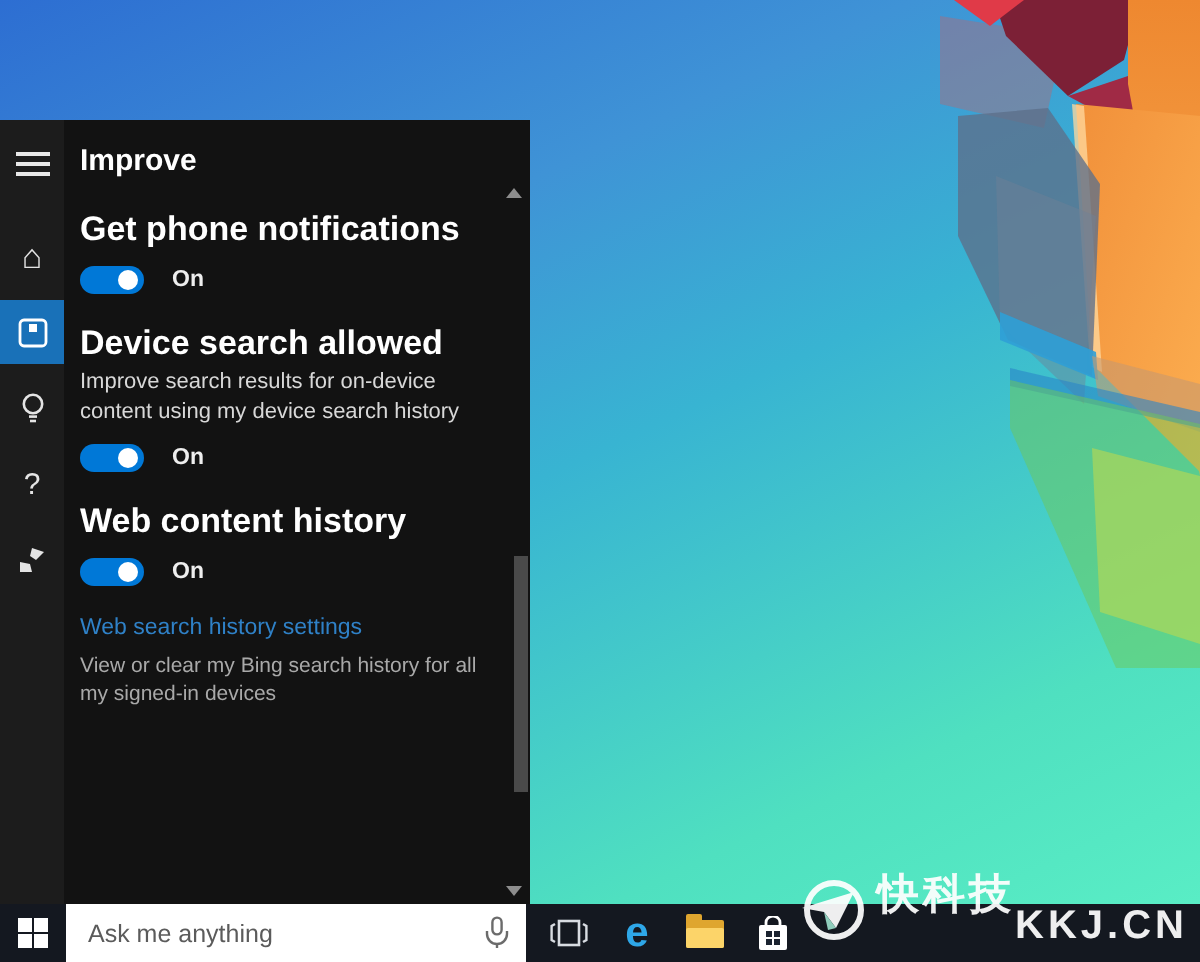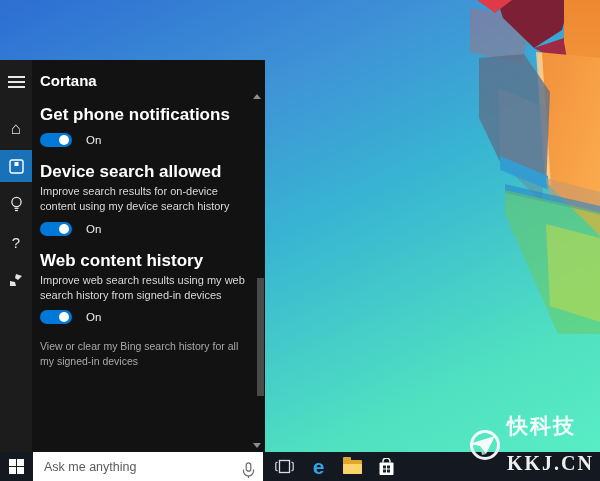--- a/index.html
+++ b/index.html
@@ -7,41 +7,41 @@
          font-family:"Liberation Sans",sans-serif;-webkit-font-smoothing:antialiased;}
 
   
   .wallpaper{position:absolute;inset:0;
     background:linear-gradient(155deg,#2d6ed2 0%,#3f93d6 28%,#38b4d2 48%,#4fe0c0 78%,#5bf0c6 100%);}
   .wallpaper svg{position:absolute;inset:0;}
 
   
   .watermark{position:absolute;right:6px;bottom:8px;display:flex;align-items:center;
     gap:6px;color:#fff;opacity:.93;z-index:30;pointer-events:none;}
-  .wm-text{display:flex;flex-direction:column;line-height:1;font-family:Liberation Serif, serif;}
+  .wm-text{display:flex;line-height:1;}
   .wm-cn{font-size:21px;font-weight:bold;letter-spacing:2px;}
   .wm-en{font-size:20px;font-weight:bold;letter-spacing:2px;margin-top:16px;}
 
   
   .panel{position:absolute;left:0;top:60px;width:265px;height:392px;background:#121212;
     display:flex;z-index:10;overflow:hidden;color:#fff;}
   .sidebar{width:32px;background:#1c1c1c;flex:none;display:flex;flex-direction:column;align-items:center;}
   .sb-item{width:32px;height:32px;display:flex;align-items:center;justify-content:center;cursor:pointer;}
   .sb-item.menu{margin-top:6px;margin-bottom:14px;}
   .sb-item.active{background:#1971b8;}
   .sb-gap{height:6px;}
   .burger{width:17px;}
   .burger div{height:2px;background:#e8e8e8;margin:3px 0;}
   .glyph{color:#e4e4e4;font-size:15px;line-height:1;}
 
   .content{flex:1;padding:6px 16px 0 8px;position:relative;}
   .settings-title{font-size:15px;font-weight:bold;margin:6px 0 16px;}
   .sec-title{font-size:17px;font-weight:bold;margin:0 0 2px;}
   .sec-desc{font-size:11px;color:#d8d8d8;line-height:1.35;margin:0;width:212px;}
-  .toggle-row{display:flex;align-items:center;gap:14px;margin:8px 0 15px;}
+  .toggle-row{display:flex;align-items:center;gap:14px;margin:8px 0 15px;font-weight:bold;}
   .toggle{width:32px;height:14px;border-radius:8px;background:#0078d7;position:relative;cursor:pointer;flex:none;}
   .toggle::after{content:'';position:absolute;right:3px;top:2px;width:10px;height:10px;border-radius:50%;background:#fff;}
   .toggle-label{font-size:11.5px;color:#eee;}
   .clear-btn{display:inline-block;background:#434343;border:2px solid #646464;color:#fff;
     font-size:11.5px;font-family:inherit;padding:3px 13px;margin:2px 0 16px;cursor:pointer;}
   .link{font-size:11.5px;color:#2f81c7;margin:14px 0 6px;cursor:pointer;display:block;text-decoration:none;}
   .link-desc{font-size:10.5px;color:#a9a9a9;line-height:1.4;margin:0 0 4px;width:214px;}
 
   
   .scroll-up,.scroll-down{position:absolute;right:4px;width:0;height:0;cursor:pointer;
@@ -49,21 +49,21 @@
   .scroll-up{top:34px;border-bottom:5px solid #8d8d8d;}
   .scroll-down{bottom:4px;border-top:5px solid #8d8d8d;}
   .scroll-thumb{position:absolute;right:1px;top:218px;width:7px;height:118px;background:#4a4a4a;cursor:pointer;}
 
   
   .taskbar{position:absolute;left:0;bottom:0;width:600px;height:29px;background:#141820;
     display:flex;align-items:center;z-index:20;}
   .start-btn{width:33px;height:29px;display:flex;align-items:center;justify-content:center;cursor:pointer;flex:none;}
   .win-logo{width:15px;height:15px;display:grid;grid-template-columns:1fr 1fr;grid-template-rows:1fr 1fr;gap:1.5px;}
   .win-logo div{background:#fff;}
-  .searchbox{width:230px;height:29px;background:#fff;display:flex;align-items:flex-end;flex:none;position:relative;}
+  .searchbox{width:230px;height:29px;background:#fff;display:flex;align-items:center;flex:none;position:relative;}
   .searchbox input{border:none;outline:none;background:transparent;flex:1;height:100%;
     padding:0 4px 0 11px;font-size:12.5px;color:#333;font-family:inherit;}
   .searchbox input::placeholder{color:#5b5b5b;opacity:1;}
   .mic{width:22px;height:22px;margin-right:4px;cursor:pointer;flex:none;display:flex;align-items:center;justify-content:center;}
   .tb-icons{display:flex;align-items:center;gap:13px;margin-left:11px;}
   .tb-ic{width:21px;height:21px;display:flex;align-items:center;justify-content:center;cursor:pointer;}
   .edge-e{font-size:21px;font-weight:bold;color:#2ea7e8;line-height:1;}
   .folder{position:relative;width:19px;height:14px;}
   .folder .back{position:absolute;inset:0;background:#dfa62f;border-radius:1px;}
   .folder .tab{position:absolute;left:0;top:-3px;width:8px;height:4px;background:#dfa62f;border-radius:1px 1px 0 0;}
@@ -150,46 +150,46 @@
       <div class="sb-gap"></div>
       <div class="sb-item">
         <svg width="14" height="14" viewBox="0 0 14 14">
           <polygon points="7,1 13,3 9,7 6,5" fill="#e4e4e4"></polygon>
           <polygon points="1,8 6,9 7,13 1,13" fill="#e4e4e4"></polygon>
         </svg>
       </div>
     </div>
 
     <div class="content">
-      <h1 class="settings-title">Cortana</h1>
+      <h1 class="settings-title">Improve</h1>
 
       
       <h2 class="sec-title">Get phone notifications</h2>
       <div class="toggle-row">
         <div class="toggle"></div>
         <span class="toggle-label">On</span>
       </div>
 
       
       <h2 class="sec-title">Device search allowed</h2>
       <p class="sec-desc">Improve search results for on-device content using my device search history</p>
       <div class="toggle-row">
         <div class="toggle"></div>
         <span class="toggle-label">On</span>
       </div>
 
       
       <h2 class="sec-title">Web content history</h2>
-      <p class="sec-desc">Improve web search results using my web search history from signed-in devices</p>
       <div class="toggle-row">
         <div class="toggle"></div>
         <span class="toggle-label">On</span>
       </div>
 
       
+      <a class="link">Web search history settings</a>
       <p class="link-desc">View or clear my Bing search history for all my signed-in devices</p>
       
     </div>
 
     <div class="scroll-up"></div>
     <div class="scroll-thumb"></div>
     <div class="scroll-down"></div>
   </div>
 
   <div class="taskbar">

